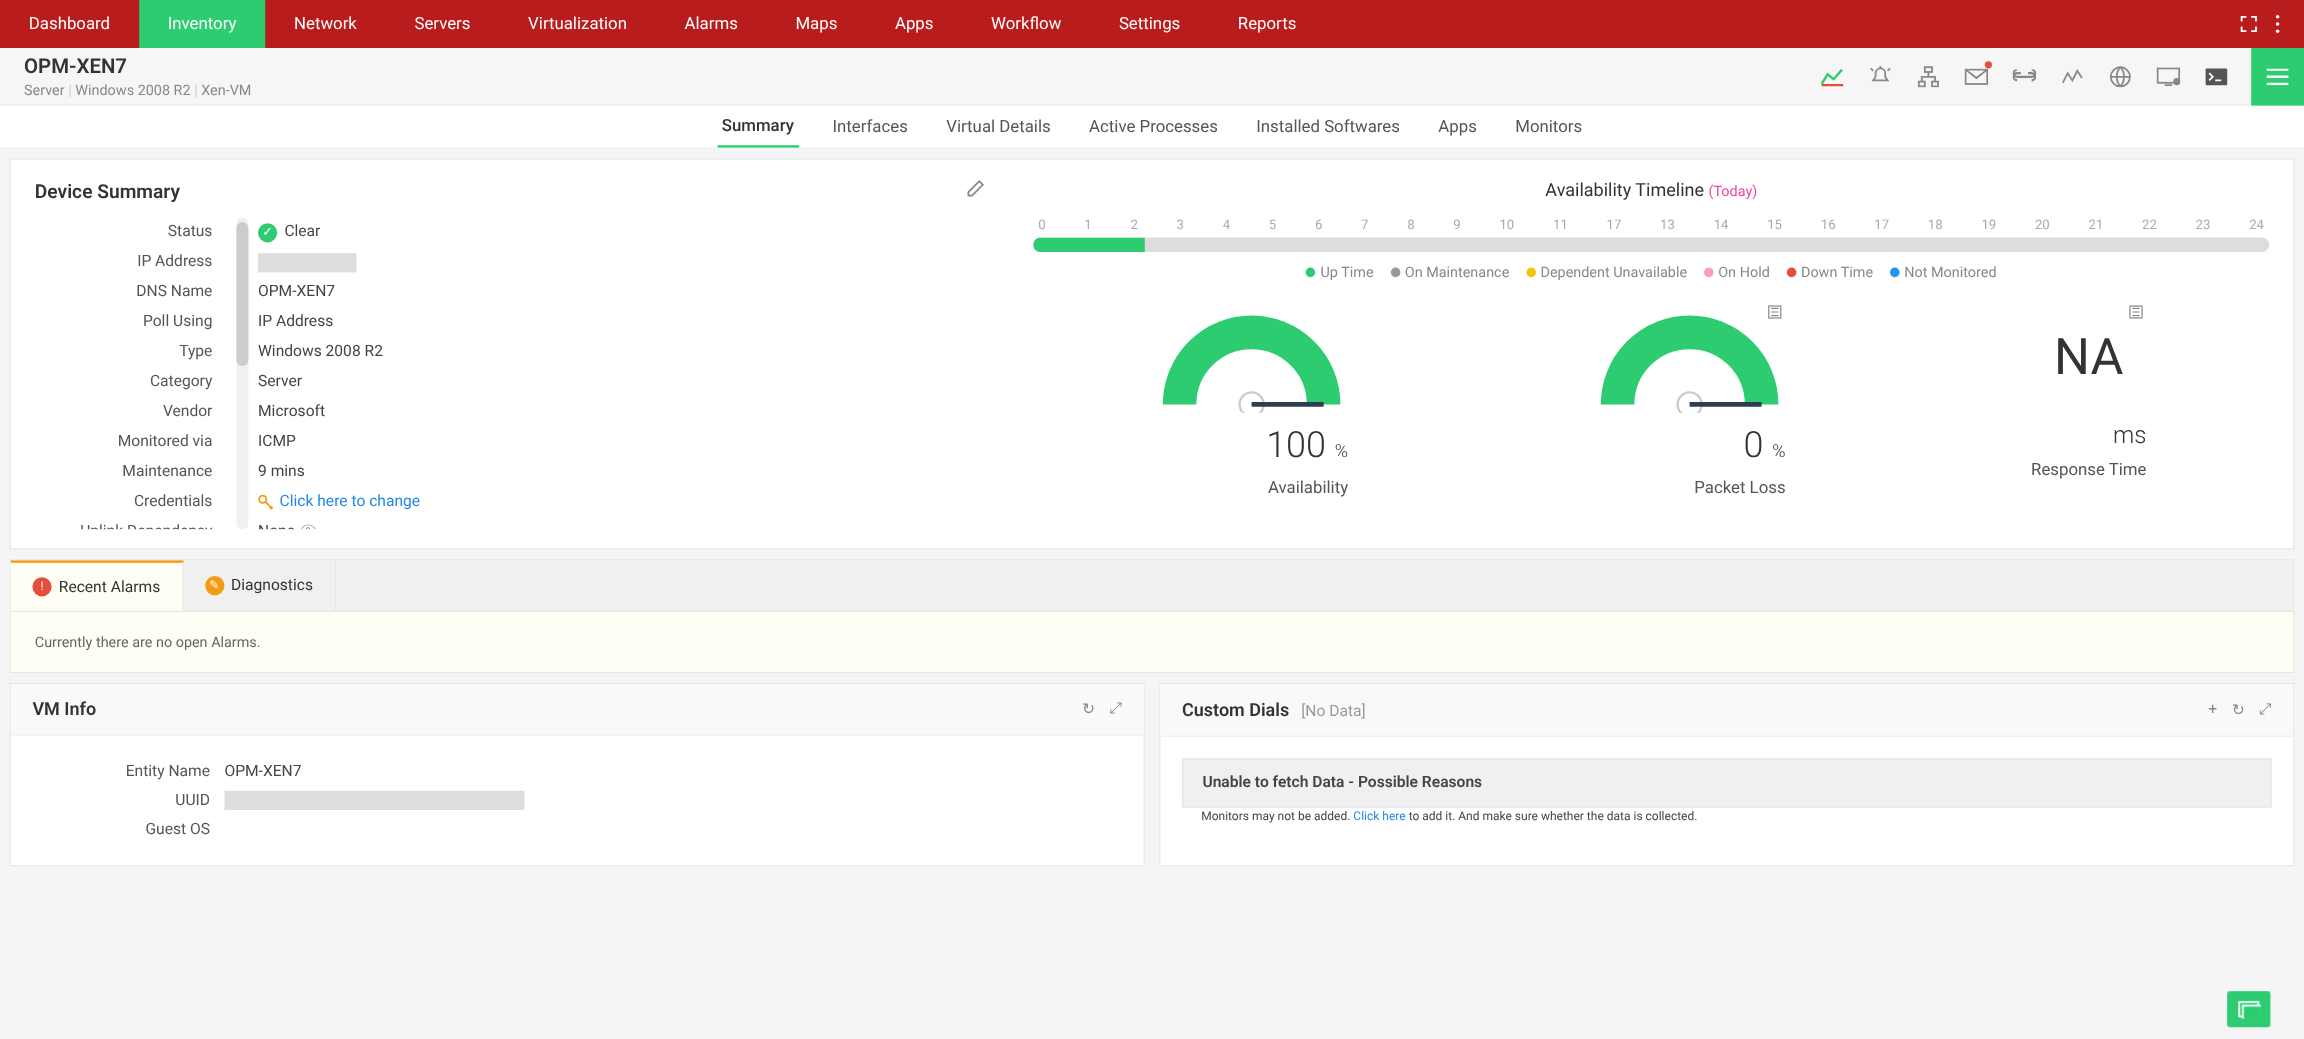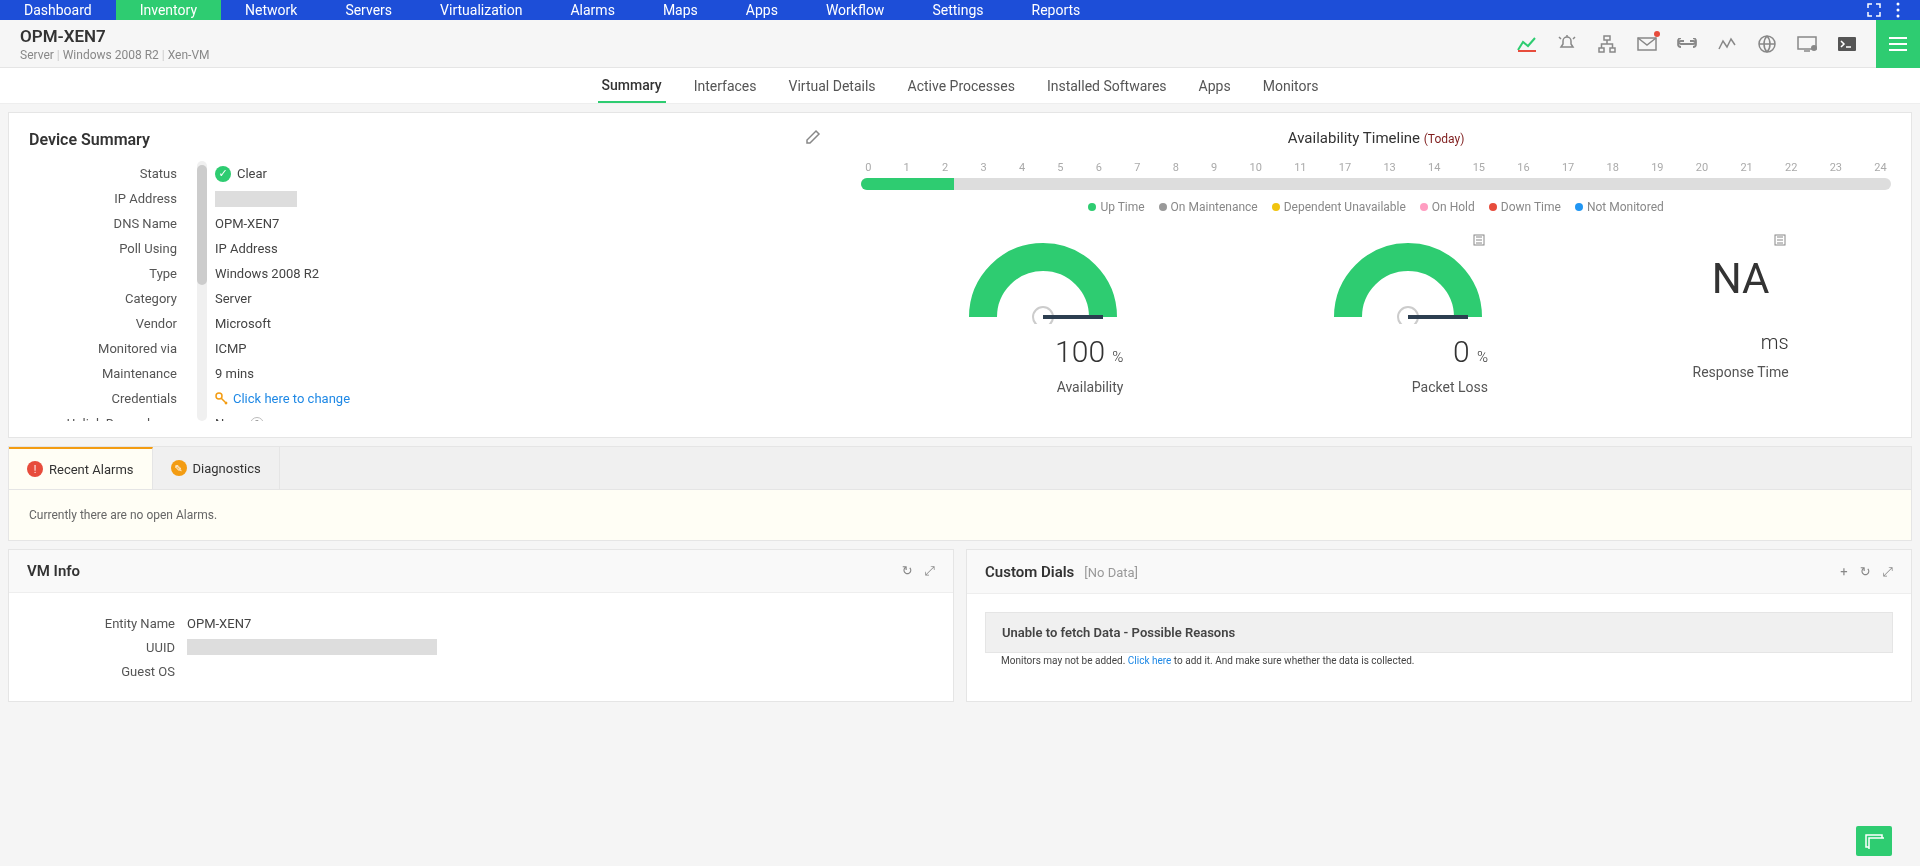--- a/index.html
+++ b/index.html
@@ -1,19 +1,19 @@
 <!DOCTYPE html>
 <html><head>
 <meta charset="utf-8">
 <style>
 * { margin: 0; padding: 0; box-sizing: border-box; }
 body { font-family: -apple-system, BlinkMacSystemFont, "Segoe UI", Roboto, Arial, sans-serif; background: #f5f5f5; color: #333; overflow: hidden; }
 
 
-.topnav { display: flex; background: #1d4ed8; color: #fff; height: 20px; align-items: center; justify-content: space-between; }
+.topnav { display: flex; background: #b91c1c; color: #fff; height: 40px; align-items: center; justify-content: space-between; }
 .topnav .items { display: flex; height: 100%; }
 .topnav .item { padding: 0 24px; height: 100%; display: flex; align-items: center; font-size: 14px; cursor: pointer; }
 .topnav .item.active { background: #2ecc71; }
 .topnav .right { display: flex; align-items: center; gap: 4px; padding-right: 12px; }
 .topnav .iconbtn { width: 20px; height: 20px; display: flex; align-items: center; justify-content: center; cursor: pointer; }
 
 
 .devheader { display: flex; justify-content: space-between; align-items: center; background: #f6f6f6; border-bottom: 1px solid #e5e5e5; height: 48px; padding: 0 0 0 20px; }
 .devheader .title { font-size: 17px; font-weight: 600; color: #333; }
 .devheader .meta { font-size: 12px; color: #888; margin-top: 2px; }
@@ -50,21 +50,21 @@
 .redact { display: inline-block; width: 82px; height: 16px; background: #ddd; }
 .redact.wide { width: 250px; }
 .keybadge { display: inline-flex; align-items: center; gap: 4px; }
 .keybadge svg { color: #f39c12; }
 .keybadge a { color: #1e88e5; text-decoration: none; cursor: pointer; }
 .qmark { display: inline-flex; width: 14px; height: 14px; border: 1px solid #bbb; border-radius: 50%; align-items: center; justify-content: center; font-size: 9px; color: #888; margin-left: 4px; }
 
 
 .avail { flex: 1.3; padding: 16px 20px; }
 .avail .head { text-align: center; font-size: 15px; color: #333; margin-bottom: 14px; }
-.avail .head .sub { font-size: 12px; color: #7f1d1d; }
+.avail .head .sub { font-size: 12px; color: #ec4899; }
 .timeline-ticks { display: flex; justify-content: space-between; font-size: 11px; color: #aaa; padding: 0 4px; margin-bottom: 4px; }
 .timeline-bar { height: 12px; background: #ddd; border-radius: 6px; overflow: hidden; position: relative; }
 .timeline-fill { position: absolute; left: 0; top: 0; bottom: 0; width: 9%; background: #2ecc71; }
 .legend { display: flex; justify-content: center; gap: 14px; font-size: 12px; color: #888; margin-top: 10px; flex-wrap: wrap; }
 .legend .li { display: flex; align-items: center; gap: 4px; }
 .swatch { width: 8px; height: 8px; border-radius: 50%; }
 
 .gauges { display: flex; justify-content: space-around; margin-top: 18px; }
 .gauge { text-align: right; position: relative; }
 .gauge .tinyico { position: absolute; top: 0; right: 0; font-size: 14px; color: #888; cursor: pointer; }

